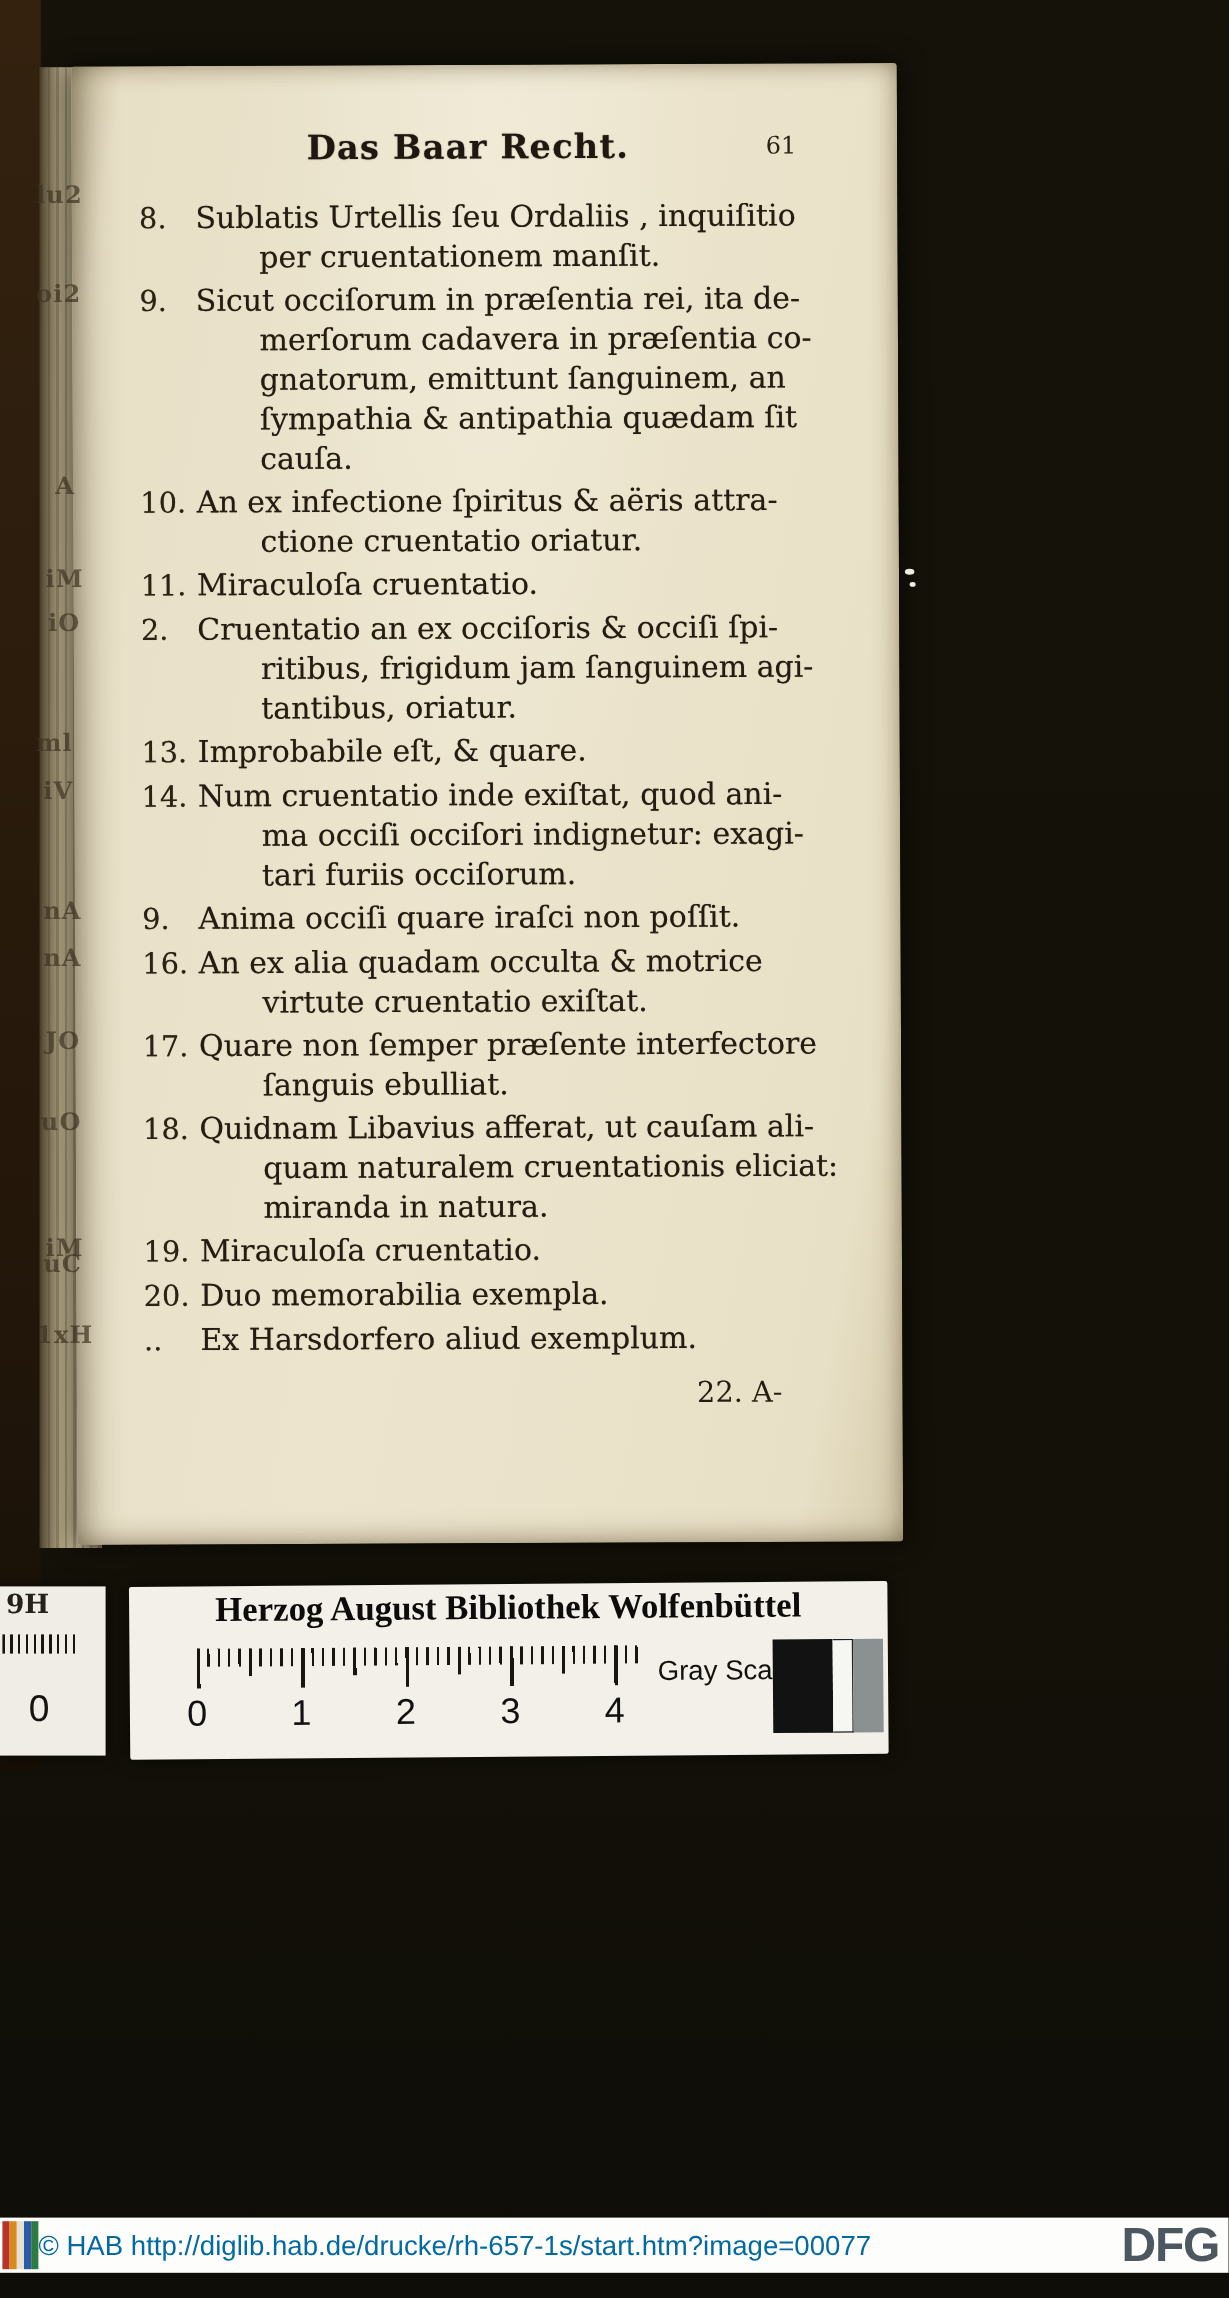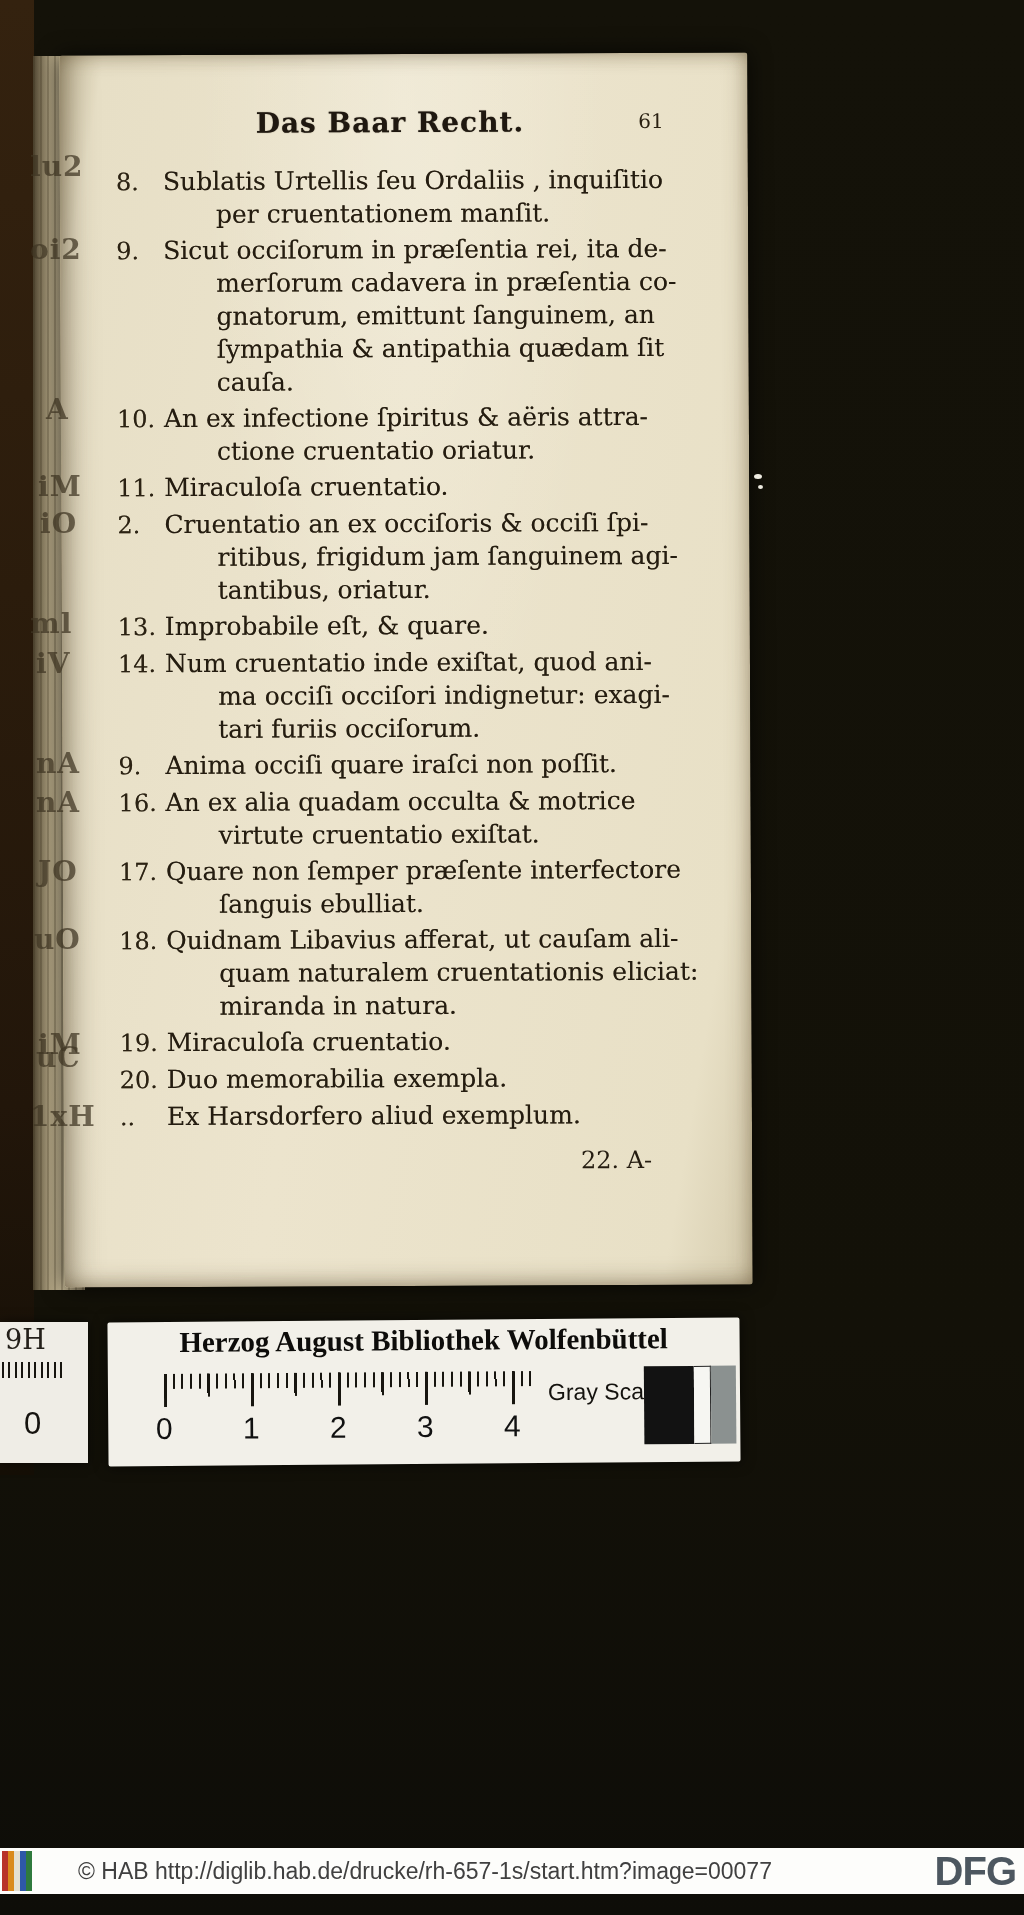--- a/index.html
+++ b/index.html
@@ -34,31 +34,31 @@
   .pagenum{position:absolute;right:84px;top:4px;font-size:20px;color:#2a2112;}
 
   .content{margin:16px 40px 0 56px;font-size:25px;line-height:33px;
            text-shadow:0 0 0.6px rgba(40,30,10,.55);}
   .item{display:flex;align-items:flex-start;margin-bottom:3px;}
   .num{width:47px;flex:none;font-size:24px;padding-top:1px;color:#2b2213;}
   .itext{flex:1;padding-left:53px;text-indent:-53px;white-space:pre-line;}
   .catchword{margin-top:14px;margin-right:100px;text-align:right;font-size:24px;}
 
   
-  .frag{position:absolute;left:30px;font-size:28px;font-weight:bold;
+  .frag{position:absolute;left:30px;font-size:20px;font-weight:bold;
         color:rgba(62,52,34,.72);letter-spacing:1px;}
 
   .speck{position:absolute;background:#efece2;border-radius:50%;}
   .speck.a{left:754px;top:474px;width:8px;height:5px;}
   .speck.b{left:758px;top:485px;width:5px;height:4px;}
 
   
   .ruler-left{position:absolute;left:0;top:1322px;width:88px;height:141px;
               background:#efede6;box-shadow:0 0 10px rgba(0,0,0,.6);}
-  .rl-frag{position:absolute;left:5px;top:2px;font-size:27px;font-weight:normal;color:#24201a;}
+  .rl-frag{position:absolute;left:5px;top:2px;font-size:22px;font-weight:bold;color:#24201a;}
   .rl-ticks{position:absolute;left:2px;top:40px;width:62px;height:16px;
             background:repeating-linear-gradient(90deg,#17150f 0 2px,rgba(0,0,0,0) 2px 6.5px);}
   .rl-zero{position:absolute;left:24px;top:84px;font-size:31px;color:#15130f;
            font-family:"Liberation Sans",sans-serif;}
 
   
   .ruler-bar{position:absolute;left:108px;top:1320px;width:632px;height:144px;
              background:#f2f0e9;transform:rotate(-0.45deg);border-radius:2px;
              box-shadow:0 0 14px rgba(0,0,0,.65);}
   .rb-title{position:absolute;top:4px;left:0;width:100%;text-align:center;
@@ -77,21 +77,21 @@
   .p-white{width:17px;background:#f6f6f2;border:1px solid #222;border-left:none;box-sizing:border-box;}
   .p-gray{width:25px;background:#8b9190;}
 
   
   .url-bar{position:absolute;left:0;top:1848px;width:1024px;height:46px;background:#fdfdfb;
            display:flex;align-items:center;font-family:"Liberation Sans",sans-serif;}
   .hab-logo{margin-left:2px;width:30px;height:40px;display:flex;}
   .hab-logo div{flex:1;}
   .ls1{background:#b8332a;} .ls2{background:#d98a1d;} .ls3{background:#e4e0d2;}
   .ls4{background:#2e58a8;} .ls5{background:#2f7a3d;}
-  .copyright{margin-left:46px;font-size:23px;color:#404040;}
+  .copyright{font-size:23px;color:#0369a1;}
   .dfg{margin-left:auto;margin-right:8px;font-size:40px;font-weight:bold;color:#4d5760;
        letter-spacing:-1px;}
 </style>
 </head>
 <body>
 
 <div class="scene">
 
   <div class="spine"></div>
   <div class="underpage"></div>

